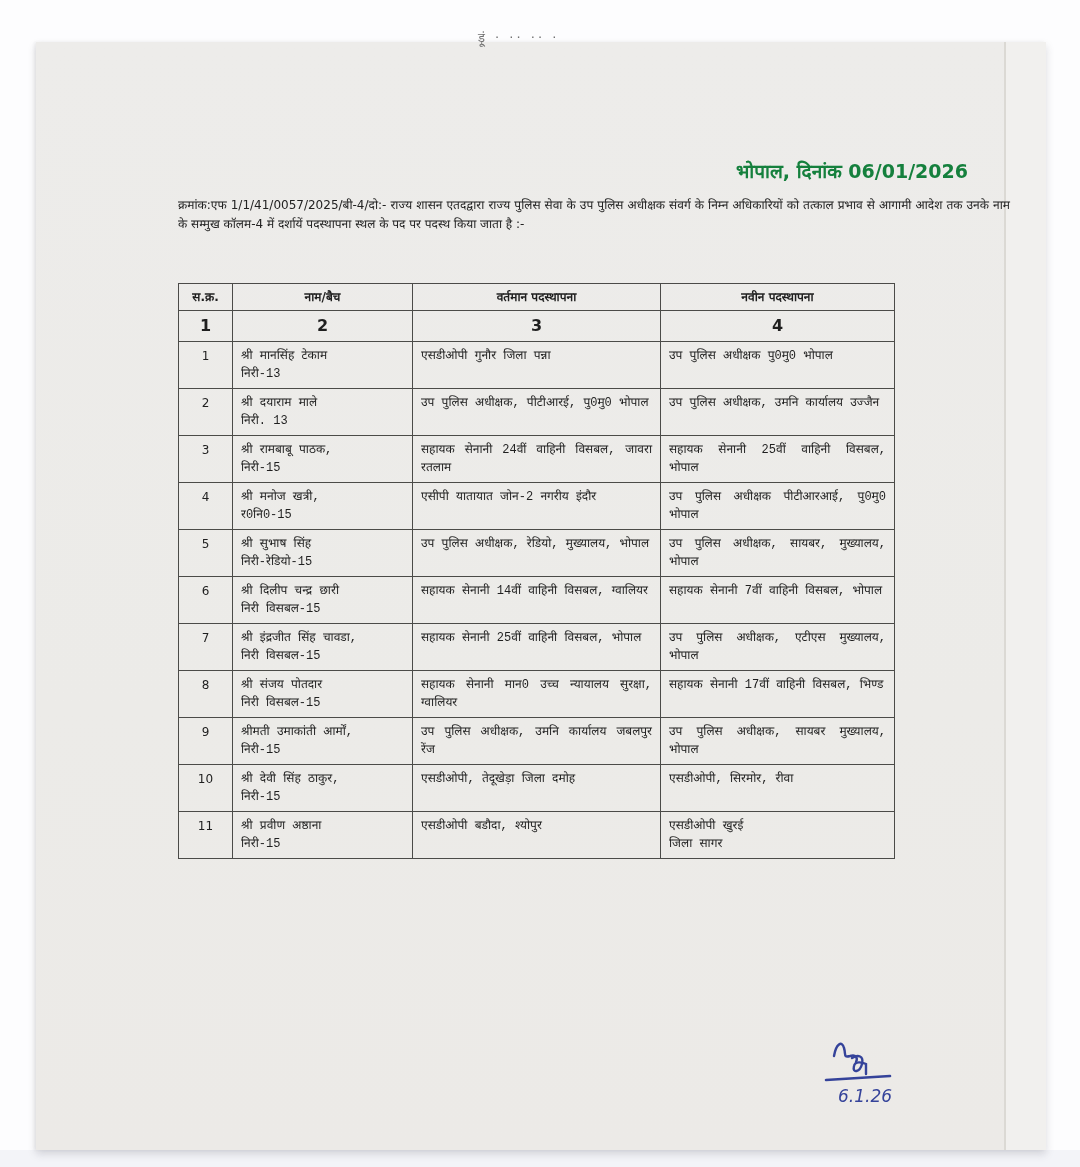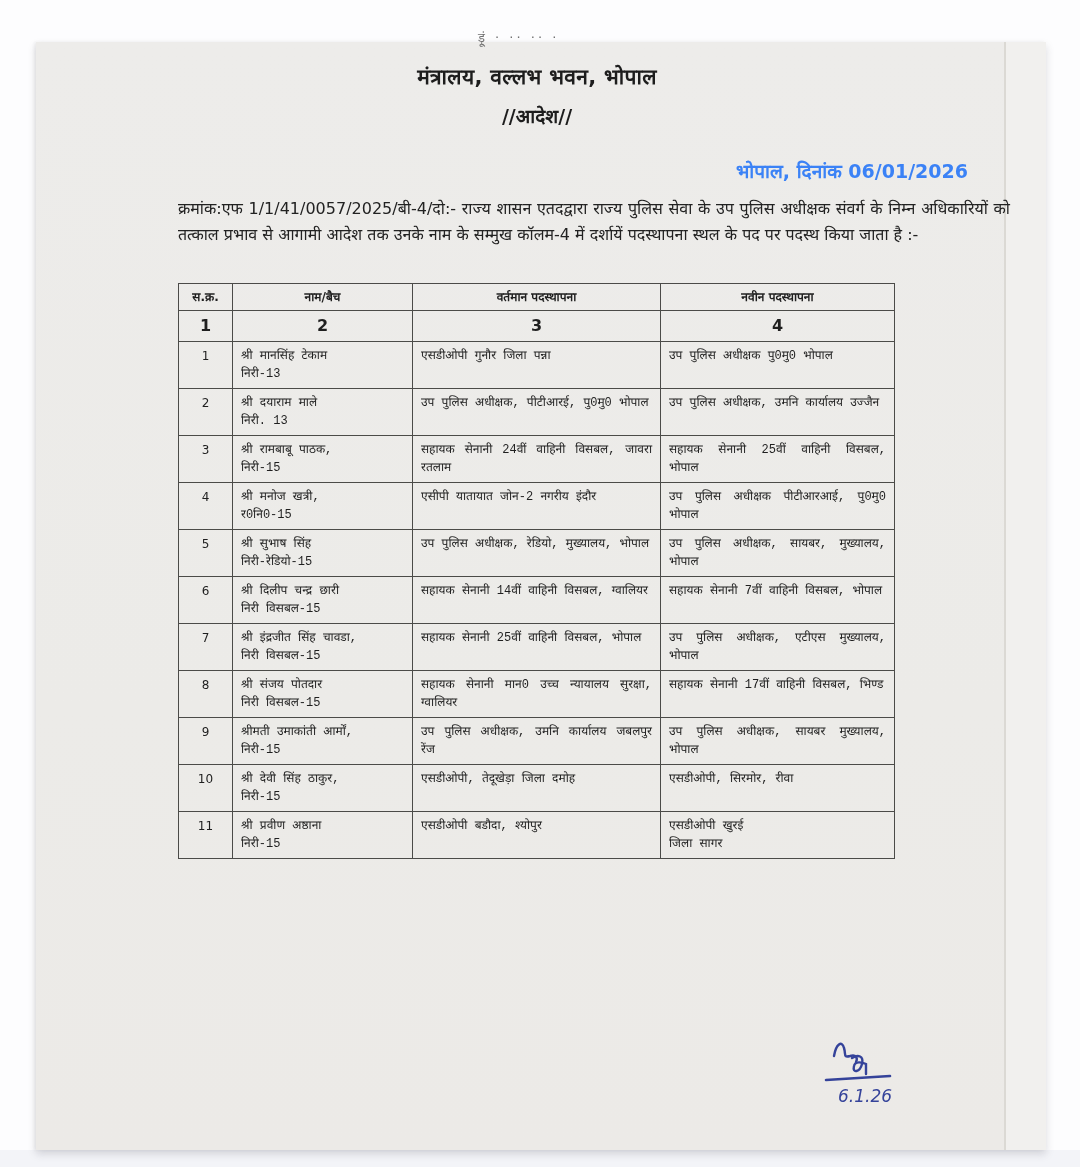--- a/index.html
+++ b/index.html
@@ -10,22 +10,22 @@
          background:linear-gradient(180deg,#edecea 0%,#ecebe8 60%,#eceae7 100%);
          box-shadow:0 4px 8px rgba(60,60,80,.18), -2px 0 3px rgba(0,0,0,.05);}
   .crease{position:absolute;left:1004px;top:42px;width:2px;height:1108px;background:#dbd9d4;}
   .right-strip{position:absolute;left:1006px;top:42px;width:40px;height:1108px;background:#f1f0ee;}
   .top-fragment{position:absolute;left:478px;top:28px;width:260px;color:#6f6f6f;
                 font-size:13px;letter-spacing:3px;white-space:nowrap;}
   .doc-head{position:absolute;left:178px;top:62px;width:718px;text-align:center;color:#1d1d1d;}
   .doc-head .l1{font-size:21px;font-weight:700;letter-spacing:.3px;}
   .doc-head .l2{font-size:19px;font-weight:700;margin-top:13px;}
   .date-line{position:absolute;left:178px;top:158px;width:790px;text-align:right;
-             font-size:19px;font-weight:700;color:#3b82f6;}
-  .intro{position:absolute;left:178px;top:196px;width:832px;font-size:16px;line-height:1.62;
+             font-size:19px;font-weight:700;color:#15803d;}
+  .intro{position:absolute;left:178px;top:196px;width:832px;font-size:12px;line-height:1.62;
          color:#222;text-align:justify;}
   table.order{position:absolute;left:178px;top:283px;width:716px;border-collapse:collapse;
               color:#1f1f1f;table-layout:fixed;}
   table.order td,table.order th{border:1.4px solid #4b4b48;vertical-align:top;
               font-size:12px;line-height:1.5;padding:5px 8px;}
   table.order th{font-weight:700;text-align:center;padding:4px 4px;}
   td.c-sno{text-align:center;width:52px;padding-top:8px;}
   col.co1{width:54px;} col.co2{width:180px;} col.co3{width:248px;} col.co4{width:234px;}
   td.c-name{width:180px;font-family:Liberation Mono, monospace;}
   td.c-cur,td.c-new{text-align:justify;white-space:pre-line;font-family:Liberation Mono, monospace;}
@@ -36,24 +36,20 @@
 <body>
 
 <div class="stage">
   <div class="bottom-bg"></div>
   <div class="paper"></div>
   <div class="right-strip"></div>
   <div class="crease"></div>
 
   <div class="top-fragment">ड़ूं ·  ··  ··  ·</div>
 
-  <div class="doc-head">
-    <div class="l1">मंत्रालय, वल्लभ भवन, भोपाल</div>
-    <div class="l2">//आदेश//</div>
-  </div>
 
   <div class="date-line">भोपाल, दिनांक 06/01/2026</div>
 
   <div class="intro">क्रमांक:एफ 1/1/41/0057/2025/बी-4/दो:- राज्य शासन एतदद्वारा राज्य पुलिस सेवा के उप पुलिस अधीक्षक संवर्ग के निम्न अधिकारियों को तत्काल प्रभाव से आगामी आदेश तक उनके नाम के सम्मुख कॉलम-4 में दर्शायें पदस्थापना स्थल के पद पर पदस्थ किया जाता है :-</div>
 
   <table class="order">
     <colgroup>
         <col class="co1">
         <col class="co2">
         <col class="co3">

